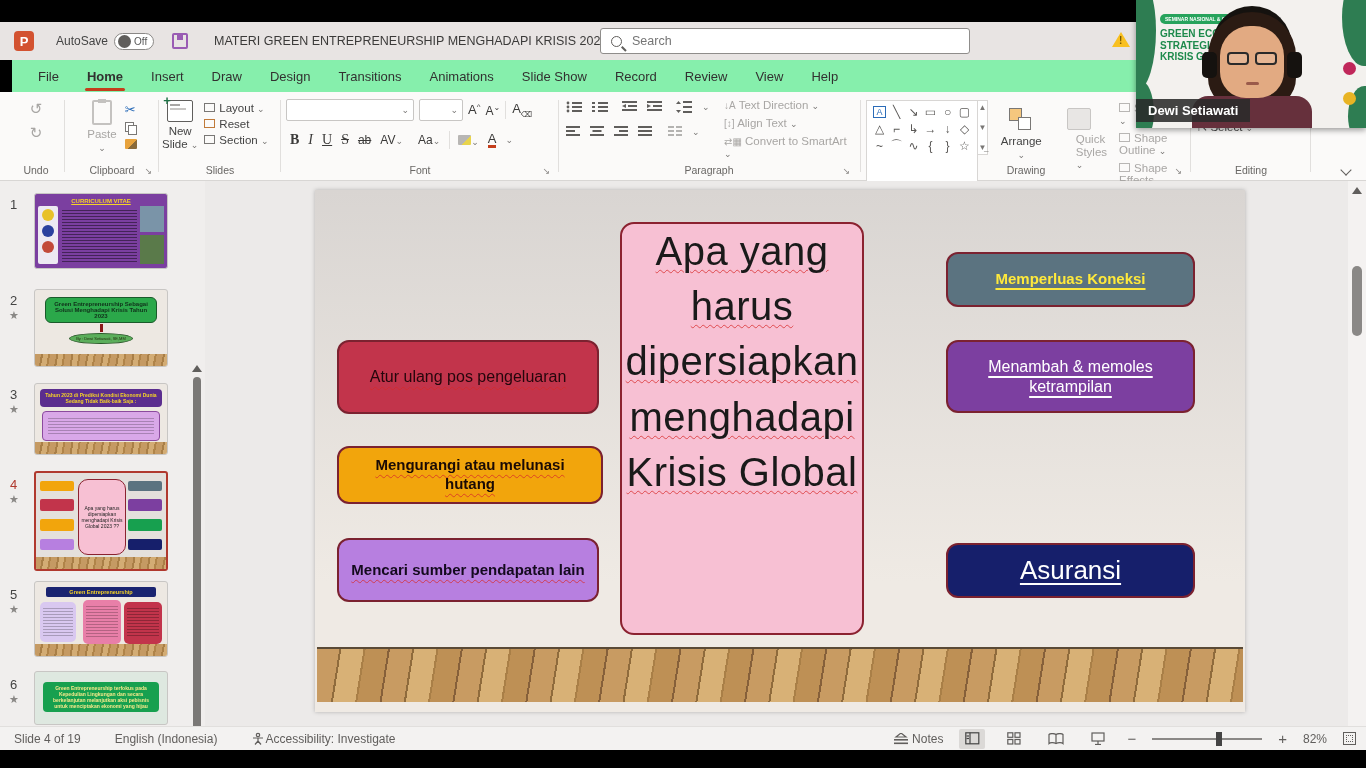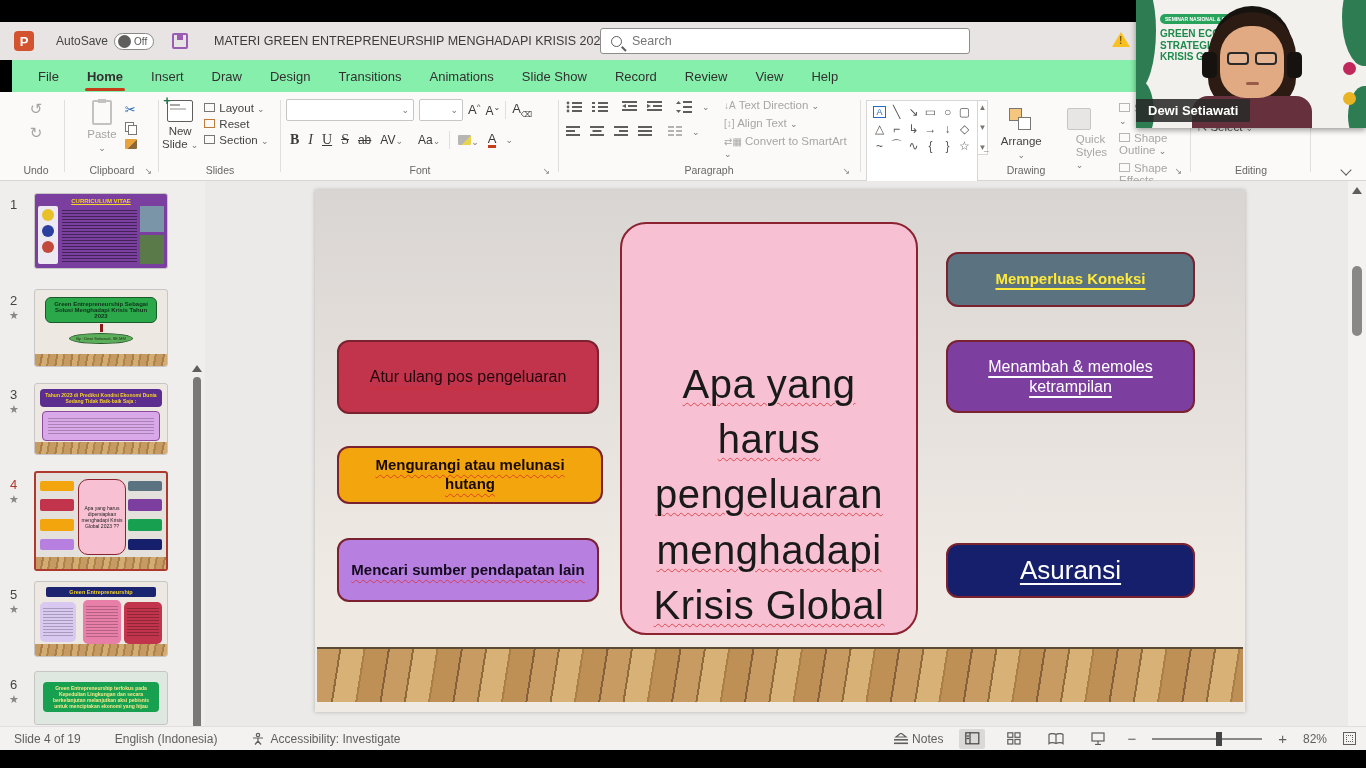--- a/index.html
+++ b/index.html
@@ -94,23 +94,23 @@
   .scroll-arrow-up { width:0;height:0;border-left:5px solid transparent;border-right:5px solid transparent;border-bottom:7px solid #605E5C;}
 
   
   #canvas { top:181px; left:205px; width:1143px; height:545px; background:#ECEAE9; }
   #slide { position:absolute; left:110px; top:9px; width:930px; height:522px;
     background:linear-gradient(#D9D5D2, #EFEAE4 75%); box-shadow:0 0 4px rgba(0,0,0,.25);}
   .sbox { position:absolute; border:2px solid #7B2230; border-radius:12px; display:flex;
     align-items:center; justify-content:center; text-align:center; padding:4px 10px; line-height:1.25;}
   .squig { text-decoration:underline; text-decoration-style:wavy; text-decoration-color:rgba(215,40,40,.75); text-decoration-thickness:1px; text-underline-offset:4px;}
   .uline { text-decoration:underline; text-underline-offset:4px; text-decoration-thickness:1.5px;}
-  #centerbox { left:305px; top:32px; width:298px; height:413px; background:#F7C0D3;
-    border:2px solid #8B2230; border-radius:26px; display:flex; flex-direction:column;
-    justify-content:flex-end; align-items:center; }
+  #centerbox { left:305px; top:32px; width:244px; height:413px; background:#F7C0D3;
+    border:2px solid #8B2230; border-radius:14px; display:flex; flex-direction:column;
+    justify-content:flex-start; align-items:center; }
   #centerbox div { font-size:40px; color:#1A1A1A; line-height:1.38; letter-spacing:.5px;}
   #wood { position:absolute; left:2px; right:2px; bottom:10px; height:55px; border-top:2px solid #5A4A36;
     background:repeating-linear-gradient(99deg,#C89B62 0 22px,#8F6B3C 22px 24px,#D8B176 24px 46px,#A97F47 46px 48px,#BE9055 48px 70px,#86603A 70px 72px);}
 
   
   #vscroll { top:181px; left:1348px; width:18px; height:545px; background:#F4F2F1; }
   #vscroll .vthumb { position:absolute; left:4px; top:85px; width:10px; height:70px; background:#8A8886; border-radius:5px;}
 
   
   #statusbar { top:726px; left:0; width:1366px; height:24px; background:#F3F2F1; border-top:1px solid #E1DFDD;
@@ -538,21 +538,21 @@
   <div id="canvas" class="abs">
     <div id="slide">
 
       <div class="sbox squig" style="left:22px; top:150px; width:262px; height:74px; background:#C2344B; font-size:16px; color:#25060C;">Atur ulang pos pengeluaran</div>
       <div class="sbox squig" style="left:22px; top:256px; width:266px; height:58px; background:#F2A50C; font-size:15px; font-weight:bold; color:#1A0A06;">Mengurangi atau melunasi hutang</div>
       <div class="sbox squig" style="left:22px; top:348px; width:262px; height:64px; background:#B77FE0; font-size:15px; font-weight:bold; color:#140A1E;">Mencari sumber pendapatan lain</div>
 
       <div id="centerbox" class="abs">
         <div class="squig">Apa yang</div>
         <div class="squig">harus</div>
-        <div class="squig">pengeluaran</div>
+        <div class="squig">dipersiapkan</div>
         <div class="squig">menghadapi</div>
         <div class="squig">Krisis Global</div>
       </div>
 
       <div class="sbox uline" style="left:631px; top:62px; width:249px; height:55px; background:#5B7380; font-size:15px; font-weight:bold; color:#FFE93B;">Memperluas Koneksi</div>
       <div class="sbox uline" style="left:631px; top:150px; width:249px; height:73px; background:#7C3FA0; font-size:16px; color:#FFFFFF;">Menambah &amp; memoles ketrampilan</div>
       <div class="sbox uline" style="left:631px; top:353px; width:249px; height:55px; background:#161F6B; font-size:26px; color:#FFFFFF;">Asuransi</div>
 
       <div id="wood"></div>
     </div>
@@ -560,21 +560,21 @@
 
   <div id="vscroll" class="abs">
     <div class="scroll-arrow-up" style="margin:6px auto 0;"></div>
     <div class="vthumb"></div>
   </div>
 
   <div id="statusbar" class="abs">
     <div class="sb-left">
       <span>Slide 4 of 19</span>
       <span>English (Indonesia)</span>
-      <span style="display:flex; align-items:center; gap:5px;">
+      <span style="display:flex; align-items:center; ">
         <svg width="14" height="13">
             <g stroke="#605E5C" stroke-width="1.2" fill="none">
               <circle cx="7" cy="3" r="1.7"></circle>
               <path d="M2 6 L12 6 M7 6 L7 9 M7 9 L4 12.5 M7 9 L10 12.5"></path>
             </g>
           </svg>
         <span>Accessibility: Investigate</span>
       </span>
     </div>
     <div class="sb-right">

